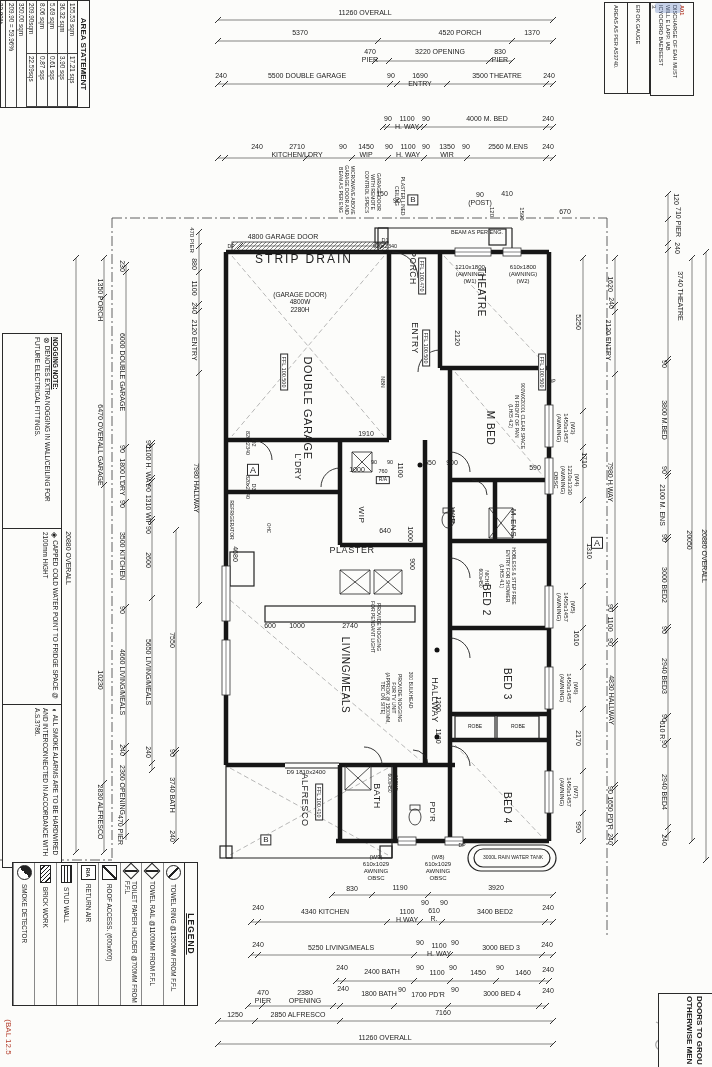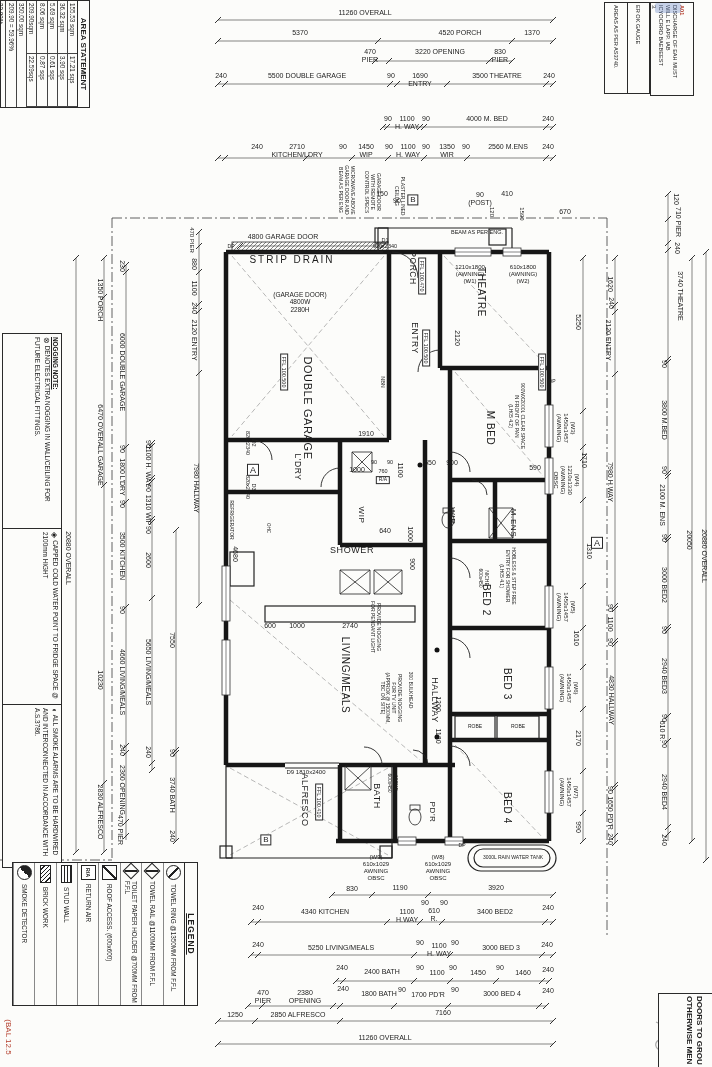--- a/index.html
+++ b/index.html
@@ -598,21 +598,21 @@
     <div class="lbl" style="left: 297px; top: 626px;">1000</div>
     <div class="lbl" style="left: 350px; top: 626px;">2740</div>
     <div class="lbl r90" style="left: 438px; top: 704px;">1200</div>
     <div class="lbl r90" style="left: 438px; top: 736px;">1120</div>
   <div class="lbl room r90" style="left: 308px; top: 408px; font-size: 11px;">DOUBLE GARAGE</div>
     <div class="lbl room r90" style="left: 412px; top: 268px; font-size: 8.5px;">PORCH</div>
     <div class="lbl room r90" style="left: 414px; top: 338px; font-size: 8.5px;">ENTRY</div>
     <div class="lbl room r90" style="left: 481px; top: 292px; font-size: 10px;">THEATRE</div>
     <div class="lbl room r90" style="left: 297px; top: 467px; font-size: 8.5px;">L'DRY</div>
     <div class="lbl room r90" style="left: 361px; top: 515px; font-size: 8px;">WIP</div>
-    <div class="lbl room" style="left: 352px; top: 550px; font-size: 9px;">SHOWER</div>
+    <div class="lbl room" style="left: 352px; top: 550px; font-size: 9px;">PLASTER</div>
     <div class="lbl room r90" style="left: 452px; top: 516px; font-size: 8px;">WIR</div>
     <div class="lbl room r90" style="left: 490px; top: 428px; font-size: 10px;">M BED</div>
     <div class="lbl room r90" style="left: 513px; top: 523px; font-size: 8px;">M.ENS</div>
     <div class="lbl room r90" style="left: 345px; top: 675px; font-size: 10px;">LIVING/MEALS</div>
     <div class="lbl room r90" style="left: 435px; top: 700px; font-size: 9px;">HALLWAY</div>
     <div class="lbl room r90" style="left: 486px; top: 600px; font-size: 10px;">BED 2</div>
     <div class="lbl room r90" style="left: 507px; top: 684px; font-size: 10px;">BED 3</div>
     <div class="lbl room r90" style="left: 507px; top: 808px; font-size: 10px;">BED 4</div>
     <div class="lbl room r90" style="left: 377px; top: 796px; font-size: 9px;">BATH</div>
     <div class="lbl room r90" style="left: 432px; top: 812px; font-size: 8px;">PD'R</div>
@@ -655,21 +655,21 @@
   <div class="lbl" style="left: 385px; top: 243px; font-size: 5.5px;">D1
 920x2340</div>
     <div class="lbl" style="left: 300px; top: 302px; font-size: 6.5px;">(GARAGE DOOR)
 4800W
 2280H</div>
     <div class="lbl r90" style="left: 251px; top: 443px; font-size: 5.5px;">D2
 820x2340</div>
     <div class="lbl r90" style="left: 251px; top: 487px; font-size: 5.5px;">D3
 820x2340</div>
     <div class="lbl" style="left: 306px; top: 772px; font-size: 6px;">D9 1810x2400</div>
-  <div class="lbl" style="left: 292px; top: 260px; font-size: 10px; letter-spacing: 2px;">STRIP DRAIN</div>
+  <div class="lbl" style="left: 304px; top: 260px; font-size: 12px; letter-spacing: 2px;">STRIP DRAIN</div>
     <div class="lbl" style="left: 477px; top: 232px; font-size: 5.5px;">BEAM AS PER ENG.</div>
     <div class="lbl r90" style="left: 346px; top: 190px; font-size: 5px;">MICROWAVE ABOVE
 GARAGE DOOR AND
 BEAM AS PER ENG</div>
     <div class="lbl r90" style="left: 372px; top: 192px; font-size: 5px;">GARAGE DOOR
 WITH REMOTE
 CONTROL SPECS</div>
     <div class="lbl r90" style="left: 399px; top: 196px; font-size: 5px;">PLASTER LINED
 CEILING</div>
     <div class="lbl r90" style="left: 231px; top: 520px; font-size: 5px;">REFRIGERATOR</div>

